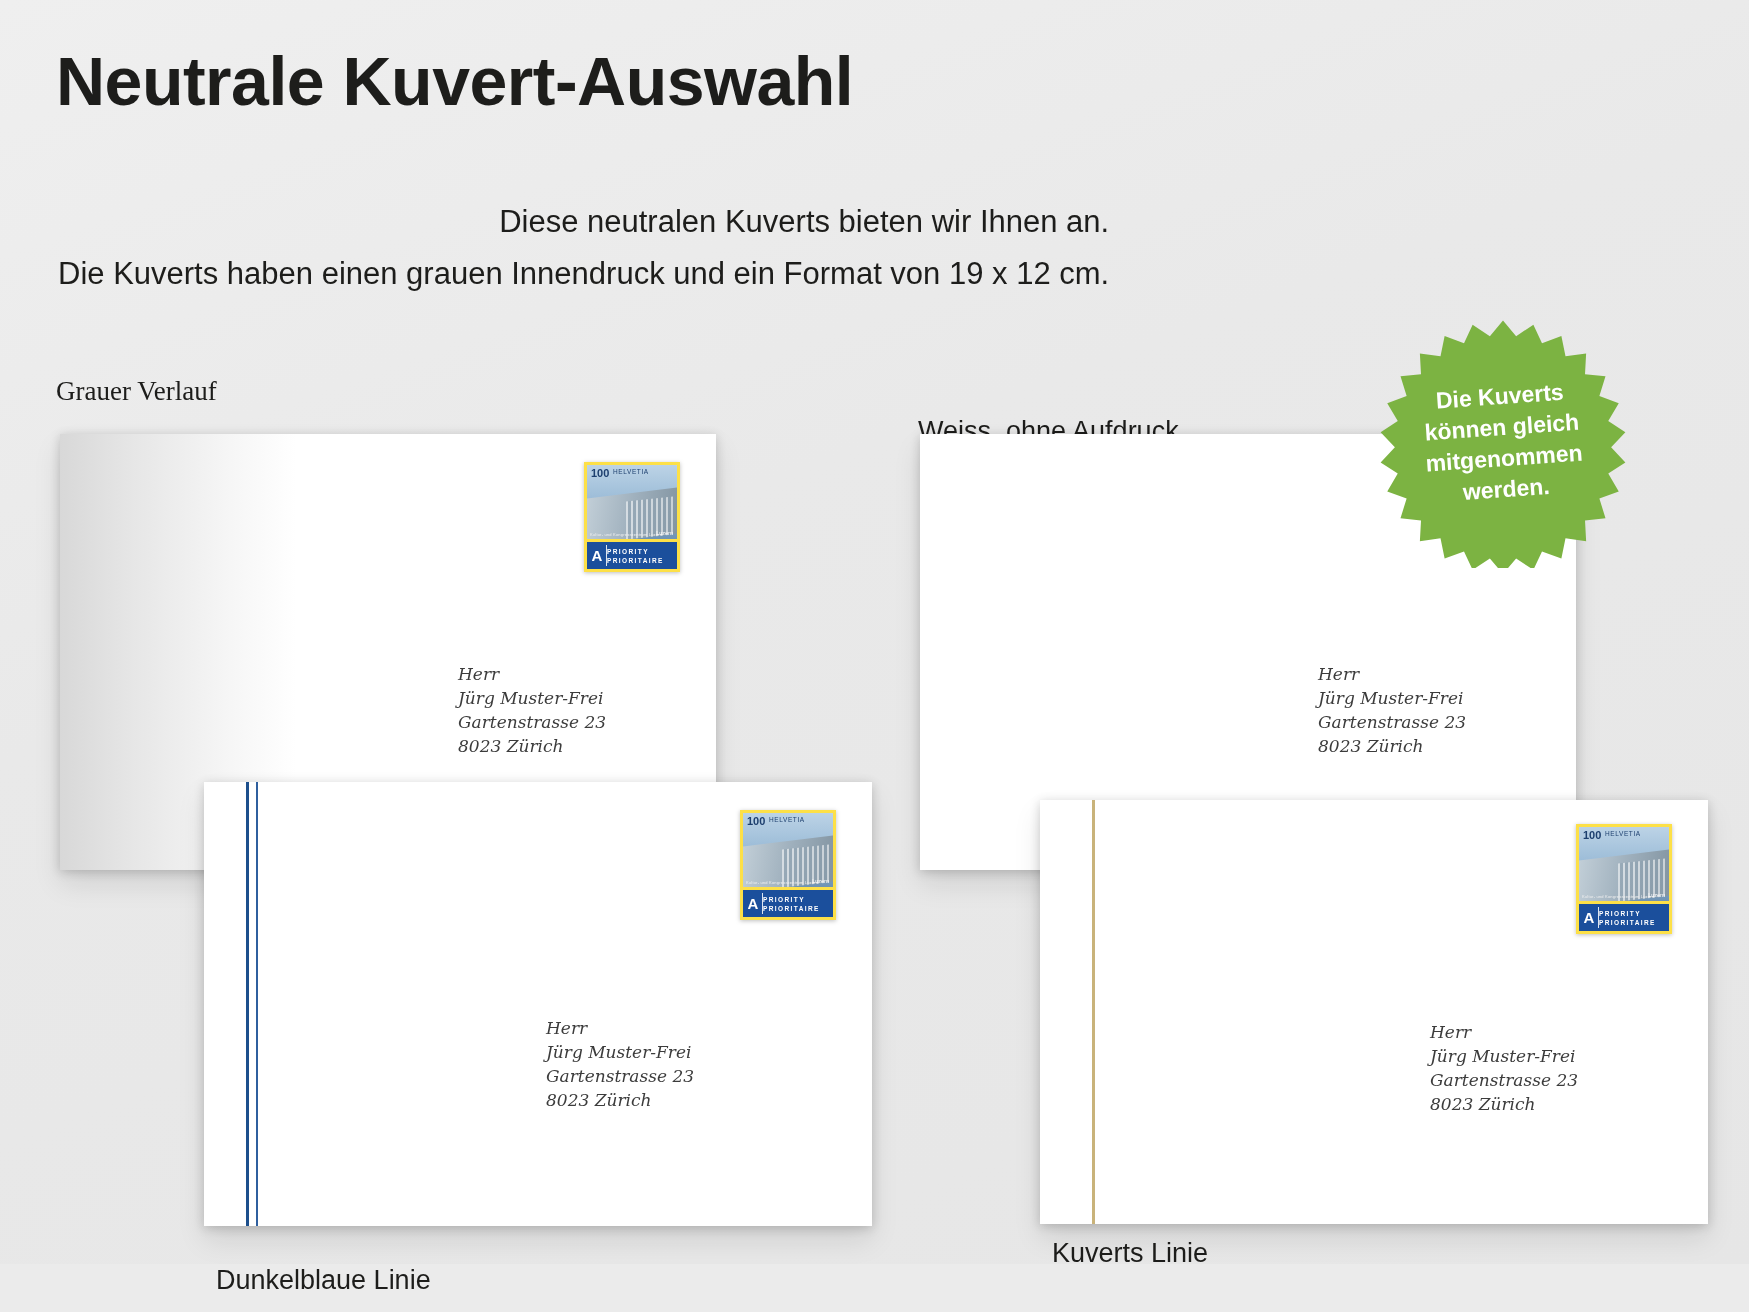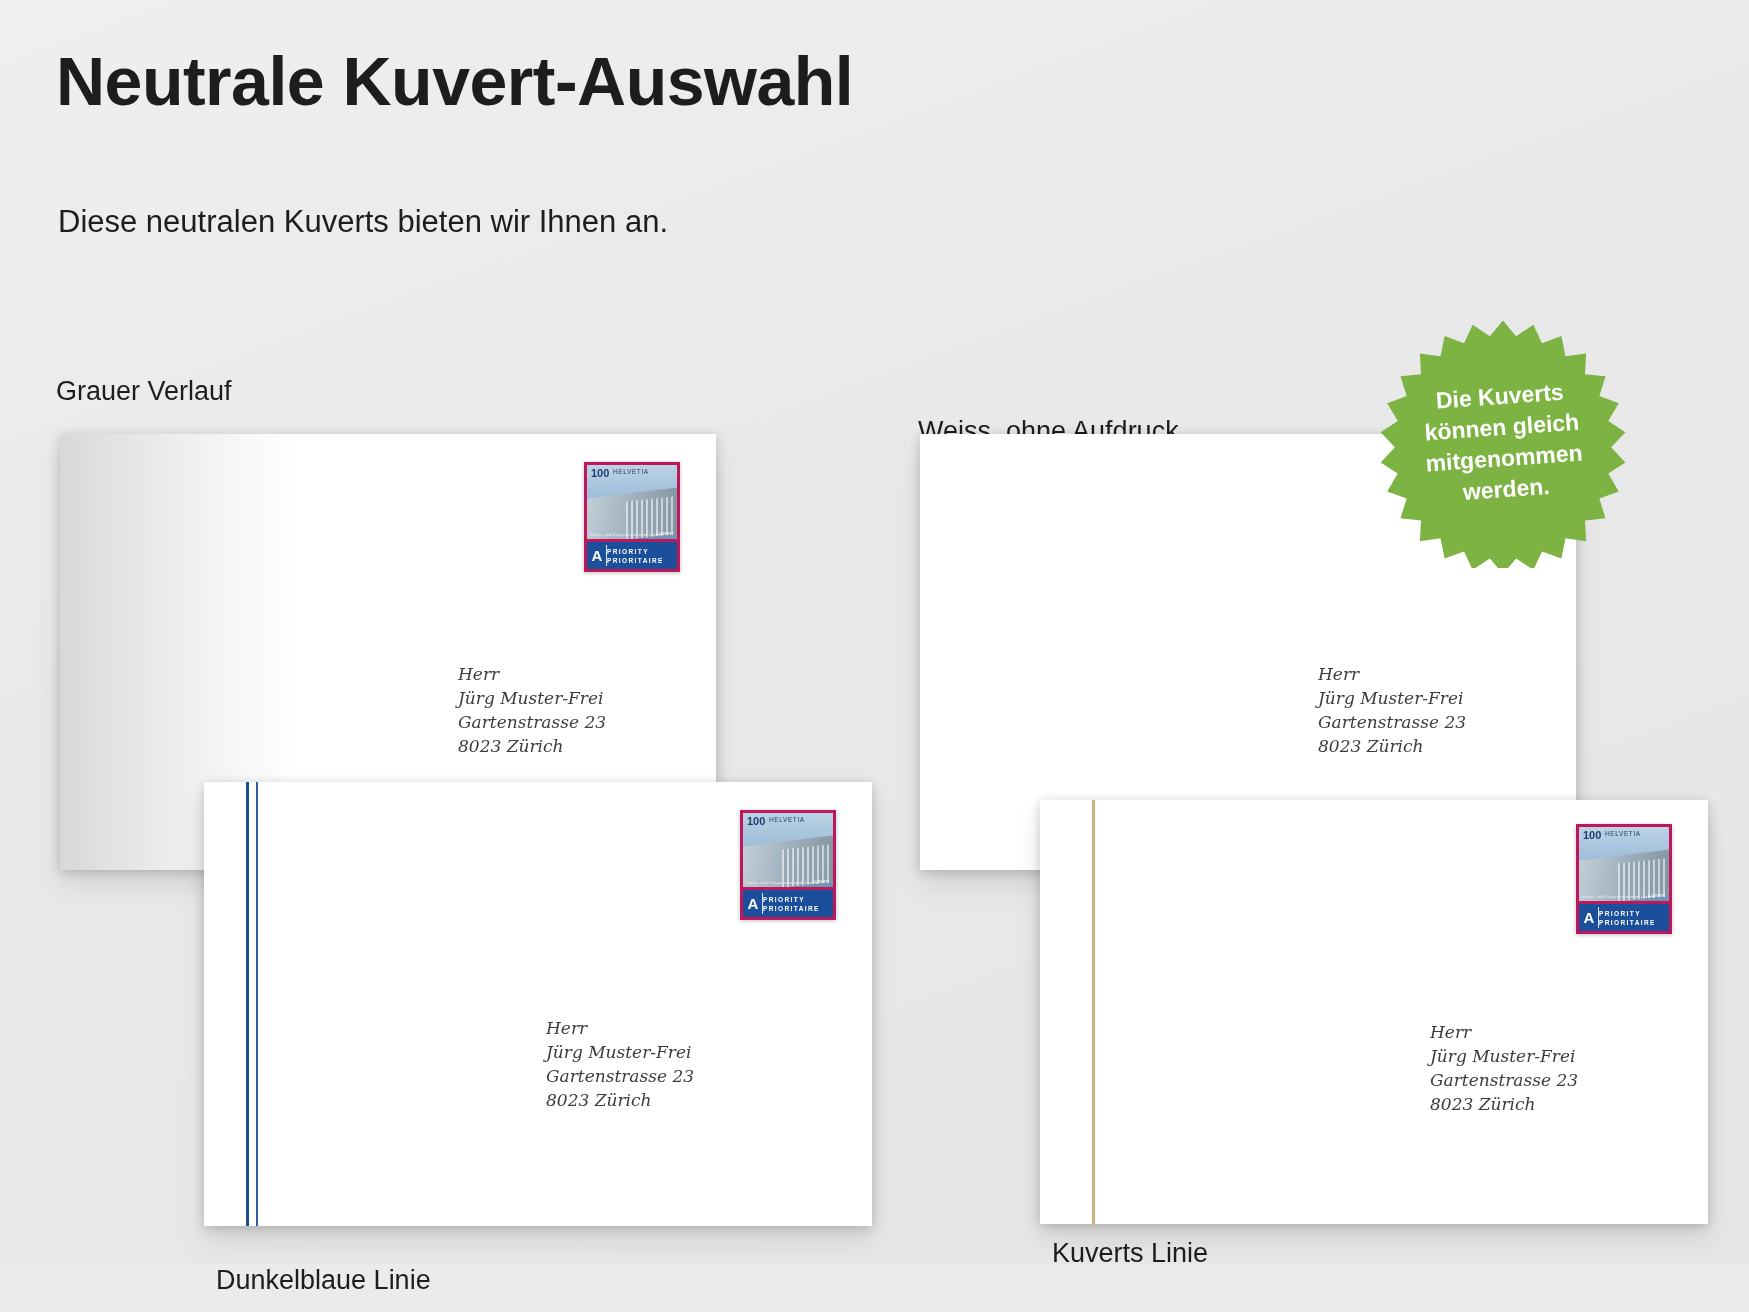--- a/index.html
+++ b/index.html
@@ -92,21 +92,21 @@
     color: #3c3c3c;
     font-style: italic;
     white-space: nowrap;
   }
 
   
   .stamp {
     position: absolute;
     width: 96px;
     height: 110px;
-    background: #be185d;
+    background: #fde047;
     padding: 3px;
     filter: drop-shadow(0 1px 2px rgba(0,0,0,.25));
   }
   .stamp-pic {
     position: relative;
     width: 100%;
     height: 74px;
     background: linear-gradient(180deg, #bcd3e6 0%, #9dbdd8 45%, #6f93b4 100%);
     overflow: hidden;
   }
@@ -219,23 +219,24 @@
 </style>
 </head>
 <body>
 
 <div id="page">
 
   <div class="title">Neutrale Kuvert-Auswahl</div>
 
   <div class="subtitle">
     <div>Diese neutralen Kuverts bieten wir Ihnen an.</div>
-  </div>
-
-  <div class="caption" style="left:56px; top:376px;">Grauer Verlauf</div>
+    <div>Die Kuverts haben einen grauen Innendruck und ein Format von 19 x 12 cm.</div>
+  </div>
+
+  <div class="caption" style="left:56px; top:376px;font-family:Liberation Serif, serif;">Grauer Verlauf</div>
   <div class="caption" style="left:918px; top:376px;margin-top:40px;">Weiss, ohne Aufdruck</div>
   <div class="caption" style="left:216px; top:1265px;">Dunkelblaue Linie</div>
   <div class="caption" style="left:1052px; top:1238px;">Kuverts Linie</div>
 
   <div class="env" style="left:60px; top:434px; width:656px; height:436px;">
     <div class="env-inner">
       <div class="grad-band"></div>
     </div>
     <div class="stamp" style="right:36px; top:28px;">
       <div class="stamp-pic">

